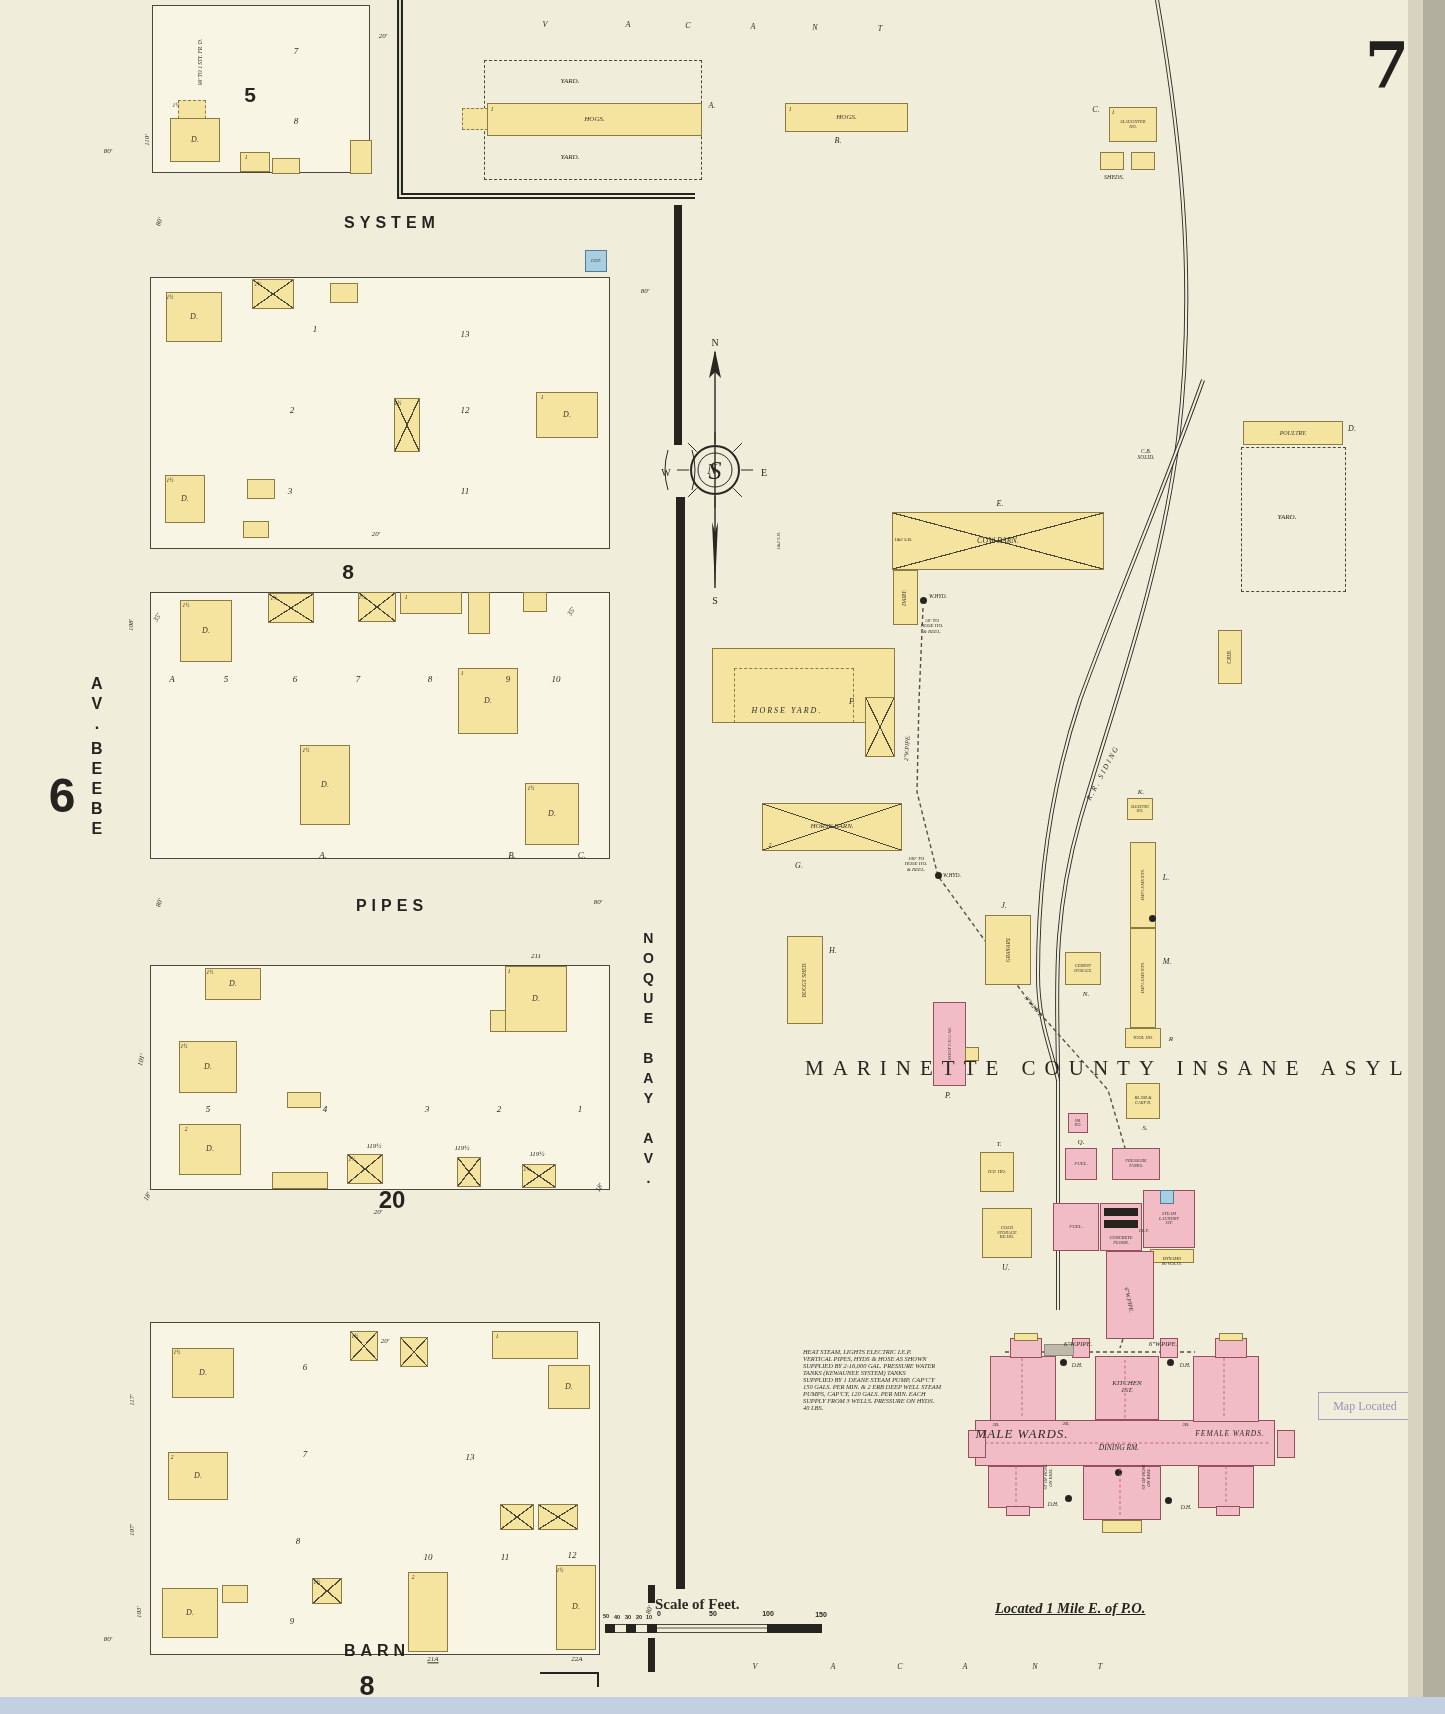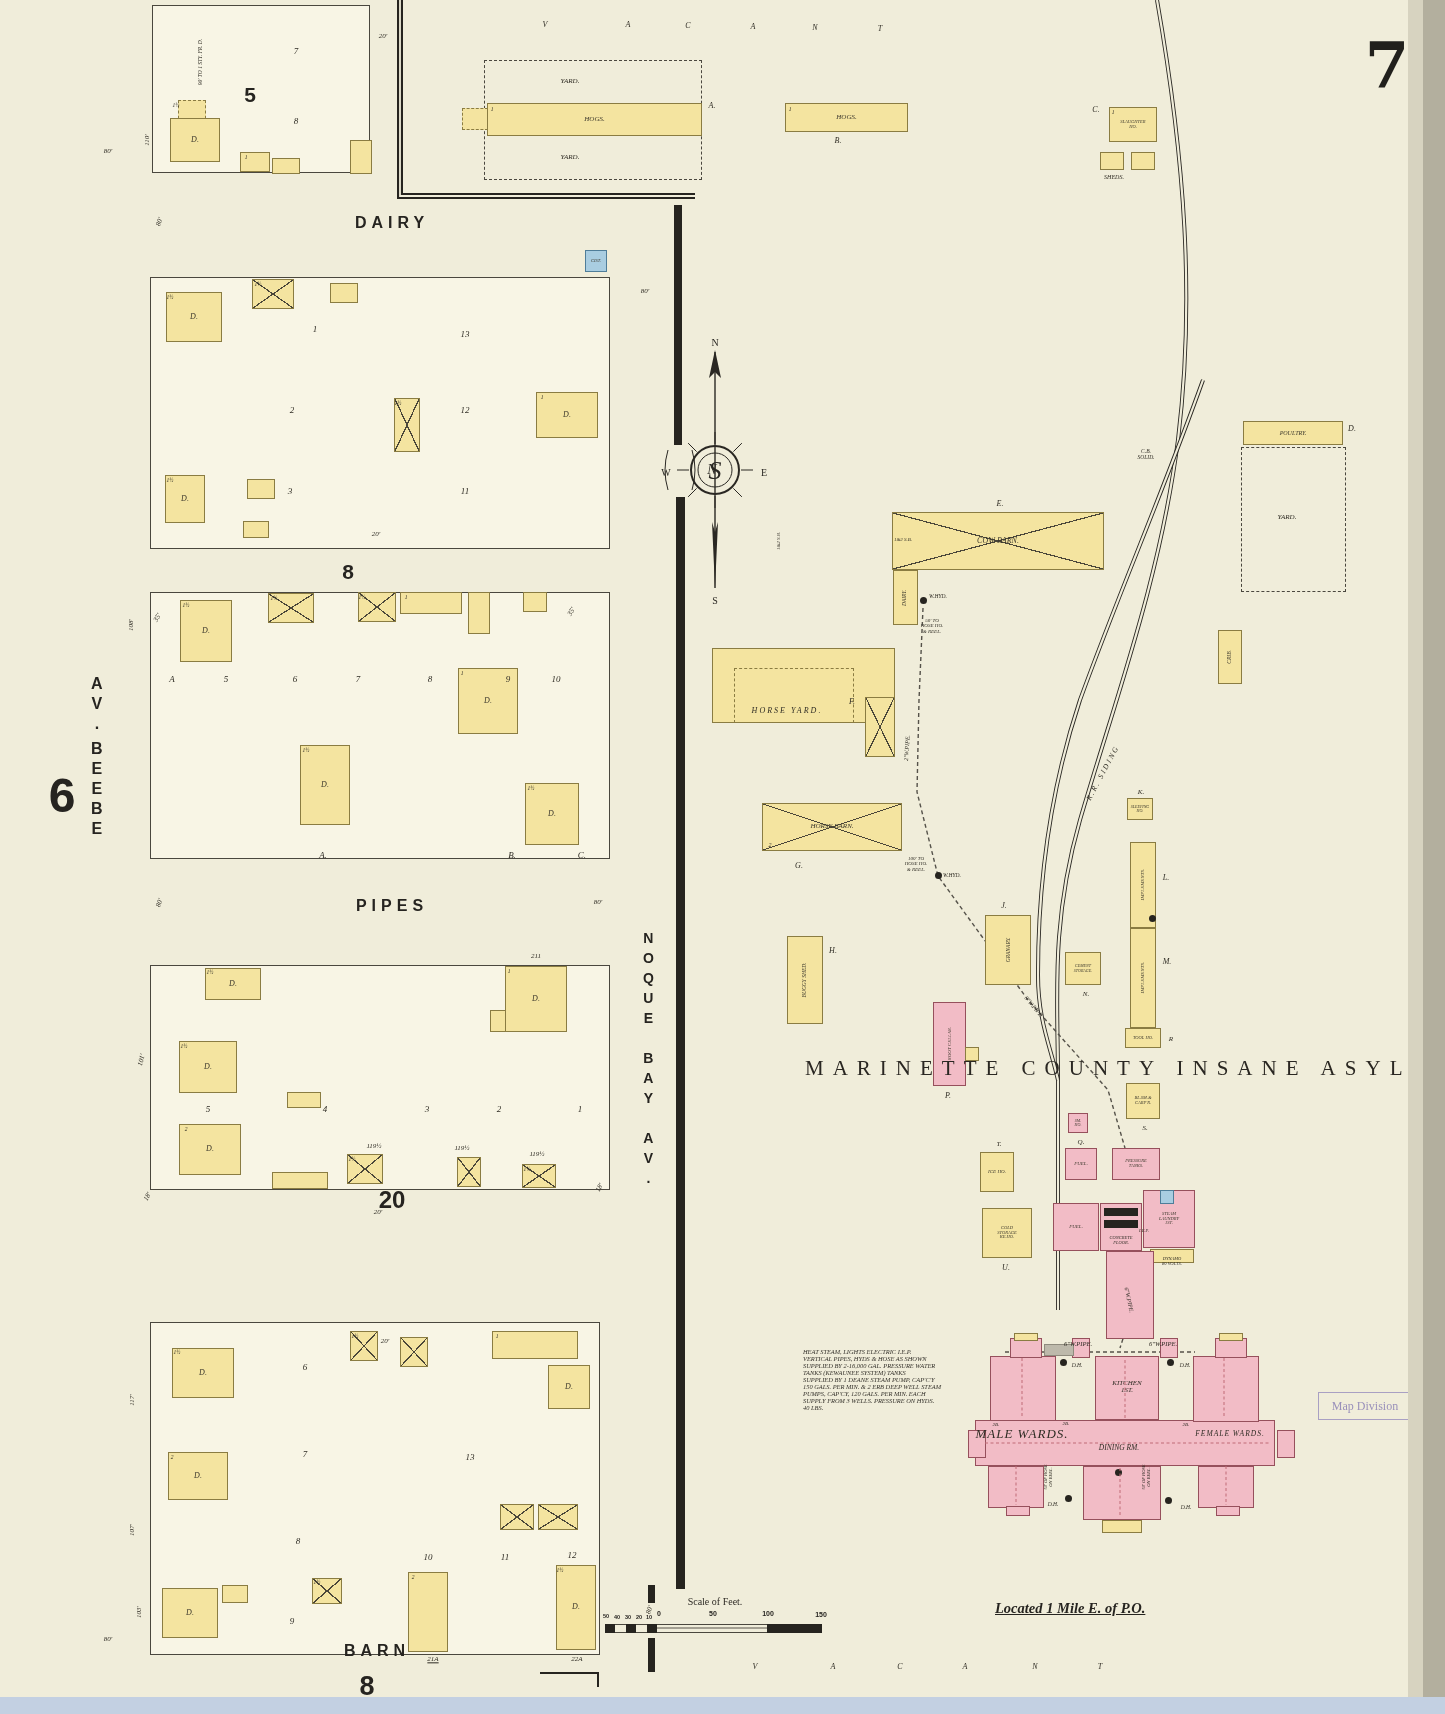--- a/index.html
+++ b/index.html
@@ -35,21 +35,21 @@
         font-family:"Liberation Sans",sans-serif;color:#262420;background:transparent;}
   #oval .d{font-size:11px;font-weight:bold;letter-spacing:1px;}
   #oval .c{font-size:20px;font-weight:bold;letter-spacing:2px;line-height:1;}
   #oval .s{font-size:11px;font-weight:bold;}
   #title{position:absolute;left:805px;top:1056px;width:500px;text-align:center;
          font-size:21px;letter-spacing:9px;color:#2a2722;white-space:nowrap;}
   #notes{position:absolute;left:803px;top:1348px;width:170px;font-size:6.4px;line-height:7px;
          color:#33302a;font-style:italic;}
   #located{position:absolute;left:995px;top:1600px;font-size:14.5px;font-weight:bold;font-style:italic;
            text-decoration:underline;color:#262420;}
-  #scaletitle{position:absolute;left:655px;top:1596px;width:120px;text-align:center;font-size:10px;color:#2e2b25;}
+  #scaletitle{position:absolute;left:655px;top:1596px;width:120px;font-size:15px;color:#2e2b25;font-weight:bold;}
   #mapdiv{position:absolute;left:1318px;top:1392px;width:94px;height:28px;border:1.5px solid #9d93c0;
           display:flex;align-items:center;justify-content:center;color:#8b81b5;font-size:12px;opacity:.85;}
   #stripR1{position:absolute;right:0;top:0;width:22px;height:100%;background:#b3af9e;}
   #stripR2{position:absolute;right:22px;top:0;width:15px;height:100%;background:#d7d3c0;}
   #stripB{position:absolute;left:0;top:1697px;width:100%;height:17px;background:#c3d0e2;}
 </style>
 </head>
 <body>
 
 <div id="page">
@@ -299,21 +299,21 @@
       <div class="bldg p" style="left: 1216px; top: 1506px; width: 24px; height: 10px;"></div>
       <div class="bldg p" style="left: 1277px; top: 1430px; width: 18px; height: 28px;"></div>
       <div class="dot" style="left: 920px; top: 597px;"></div>
       <div class="dot" style="left: 935px; top: 872px;"></div>
       <div class="dot" style="left: 1149px; top: 915px;"></div>
       <div class="dot" style="left: 1060px; top: 1359px;"></div>
       <div class="dot" style="left: 1167px; top: 1359px;"></div>
       <div class="dot" style="left: 1065px; top: 1495px;"></div>
       <div class="dot" style="left: 1165px; top: 1497px;"></div>
       <div class="dot" style="left: 1115px; top: 1469px;"></div>
-      <div class="lbl sans" style="left: 392px; top: 223px; font-size: 16px; letter-spacing: 5px; transform: translate(-50%, -50%) rotate(0deg);">DAIRY</div>
+      <div class="lbl sans" style="left: 392px; top: 223px; font-size: 16px; letter-spacing: 5px; transform: translate(-50%, -50%) rotate(0deg);">SYSTEM</div>
       <div class="lbl sans" style="left: 392px; top: 906px; font-size: 16px; letter-spacing: 5px; transform: translate(-50%, -50%) rotate(0deg);">PIPES</div>
       <div class="lbl sans" style="left: 377px; top: 1651px; font-size: 16px; letter-spacing: 5px; transform: translate(-50%, -50%) rotate(0deg);">BARN</div>
       <div class="lbl sans st" style="left: 96px; top: 705px; font-size: 16px; letter-spacing: 3px; transform: translate(-50%, -50%) rotate(0deg);">AV.</div>
       <div class="lbl sans st" style="left: 96px; top: 790px; font-size: 16px; letter-spacing: 3px; transform: translate(-50%, -50%) rotate(0deg);">BEEBE</div>
       <div class="lbl sans st" style="left: 648px; top: 1060px; font-size: 14px; letter-spacing: 4px; transform: translate(-50%, -50%) rotate(0deg);">NOQUE BAY AV.</div>
       <div class="lbl sans" style="left: 250px; top: 95px; font-size: 21px; transform: translate(-50%, -50%) rotate(0deg);">5</div>
       <div class="lbl sans" style="left: 348px; top: 572px; font-size: 21px; transform: translate(-50%, -50%) rotate(0deg);">8</div>
       <div class="lbl sans" style="left: 62px; top: 796px; font-size: 48px; transform: translate(-50%, -50%) rotate(0deg);">6</div>
       <div class="lbl sans" style="left: 392px; top: 1200px; font-size: 24px; transform: translate(-50%, -50%) rotate(0deg);">20</div>
       <div class="lbl sans" style="left: 367px; top: 1686px; font-size: 27px; transform: translate(-50%, -50%) rotate(0deg);">8</div>
@@ -508,21 +508,21 @@
       <div>SUPPLIED BY 2-16,000 GAL. PRESSURE WATER</div>
       <div>TANKS (KEWAUNEE SYSTEM) TANKS</div>
       <div>SUPPLIED BY 1 DEANE STEAM PUMP, CAP'C'Y</div>
       <div>150 GALS. PER MIN. &amp; 2 ERB DEEP WELL STEAM</div>
       <div>PUMPS, CAP'CY, 120 GALS. PER MIN. EACH</div>
       <div>SUPPLY FROM 3 WELLS. PRESSURE ON HYDS.</div>
       <div>40 LBS.</div>
     </div>
   <div id="located">Located 1 Mile E. of P.O.</div>
   <div id="scaletitle">Scale of Feet.</div>
-  <div id="mapdiv">Map Division</div>
+  <div id="mapdiv">Map Located</div>
 
   <svg class="layer" id="svgO" width="1445" height="1714">
       <path d="M985,1443 L1270,1443" fill="none" stroke="#c06b77" stroke-width="1" stroke-dasharray="3 2.5"></path>
       <path d="M1022,1358 L1022,1418" fill="none" stroke="#c06b77" stroke-width="1" stroke-dasharray="3 2.5"></path>
       <path d="M1125,1360 L1125,1418" fill="none" stroke="#c06b77" stroke-width="1" stroke-dasharray="3 2.5"></path>
       <path d="M1224,1358 L1224,1418" fill="none" stroke="#c06b77" stroke-width="1" stroke-dasharray="3 2.5"></path>
       <path d="M1120,1468 L1120,1516" fill="none" stroke="#c06b77" stroke-width="1" stroke-dasharray="3 2.5"></path>
       <path d="M1016,1466 L1016,1505" fill="none" stroke="#c06b77" stroke-width="1" stroke-dasharray="3 2.5"></path>
       <path d="M1226,1466 L1226,1505" fill="none" stroke="#c06b77" stroke-width="1" stroke-dasharray="3 2.5"></path>
       <g stroke="#2a2823">

